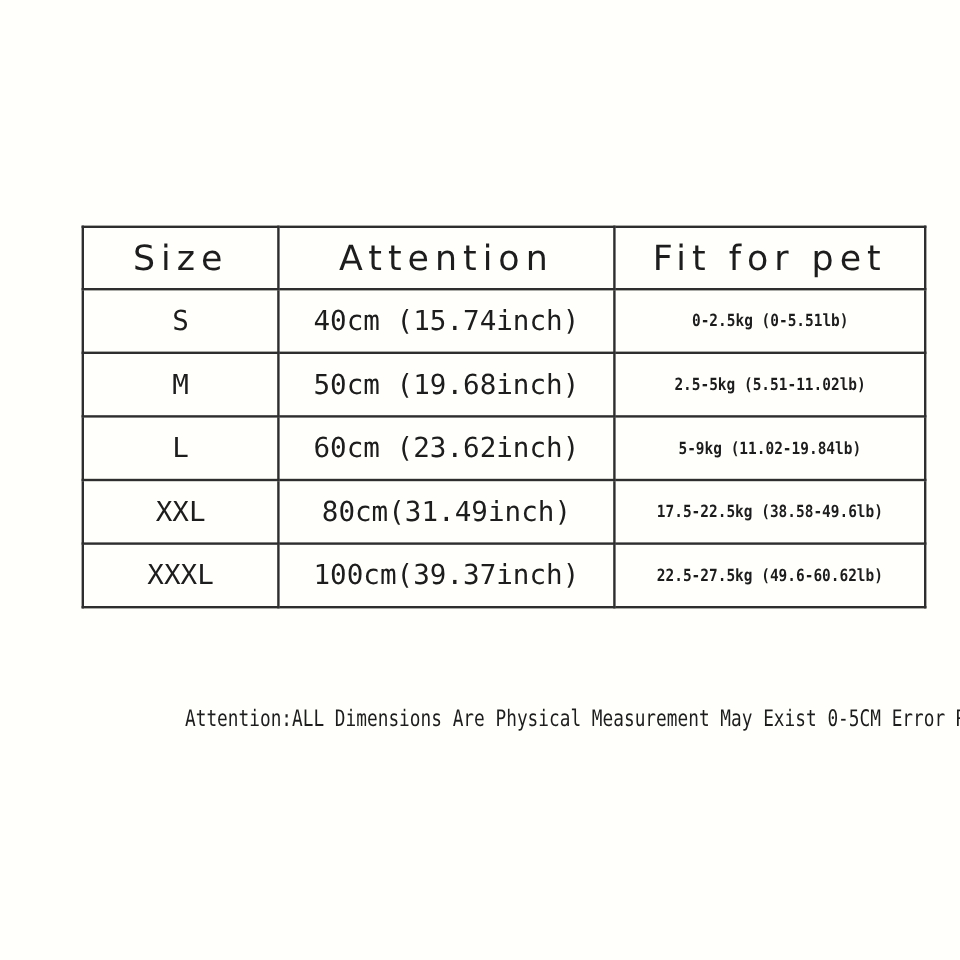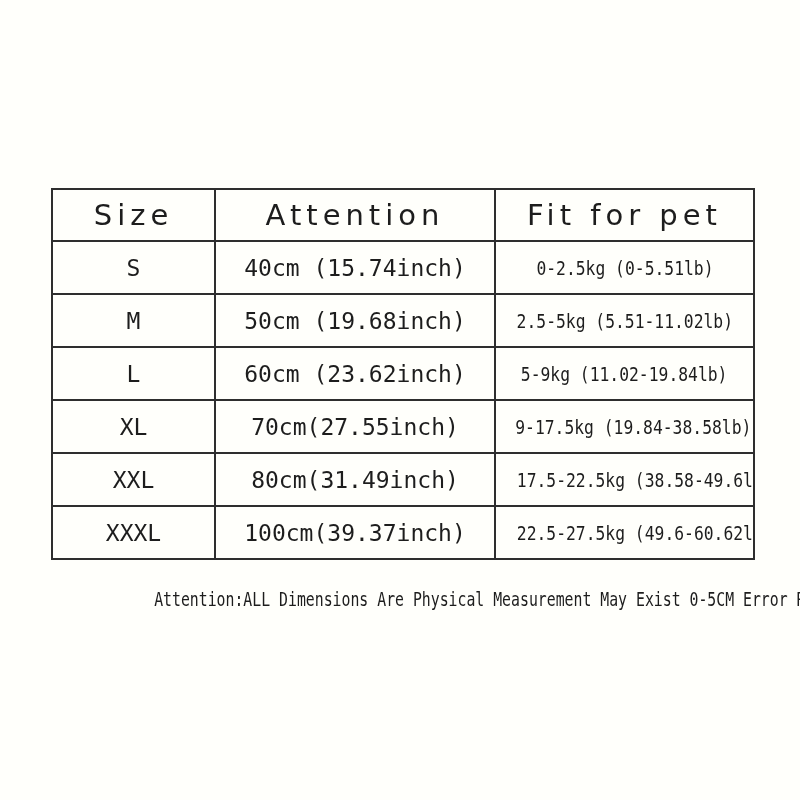--- a/index.html
+++ b/index.html
@@ -12,21 +12,21 @@
   .page {
     position: relative;
     width: 800px;
     height: 800px;
     color: var(--text, #1d1d1d);
     font-family: "DejaVu Sans Mono", "Liberation Mono", monospace;
     overflow: hidden;
   }
   table.size-table {
     position: absolute;
-    left: 51px;
+    left: 68px;
     top: 188px;
     width: 702px;
     border-collapse: collapse;
     table-layout: fixed;
   }
   col.col-size     { width: 163px; }
   col.col-diameter { width: 280px; }
   col.col-fit      { width: 259px; }
   th, td {
     border: 2px solid var(--border, #2e2e2e);
@@ -41,21 +41,21 @@
     font-family: "DejaVu Sans", "Liberation Sans", sans-serif;
     font-weight: 500;
     font-size: 29px;
     letter-spacing: 5px;
   }
   tbody td {
     height: 51px;
     font-size: 23px;
     font-weight: 500;
   }
-  td.cell-fit { font-size: 19px; }
+  td.cell-fit { font-size: 14px; font-weight: bold; }
   .cond {
     display: inline-block;
     transform: scaleX(0.86);
     transform-origin: center center;
     white-space: nowrap;
   }
   .note {
     position: absolute;
     left: 56px;
     top: 586px;
@@ -96,25 +96,20 @@
         <td class="cell-size">M</td>
         <td class="cell-diameter">50cm (19.68inch)</td>
         <td class="cell-fit"><span class="cond">2.5-5kg (5.51-11.02lb)</span></td>
       </tr>
       <tr>
         <td class="cell-size">L</td>
         <td class="cell-diameter">60cm (23.62inch)</td>
         <td class="cell-fit"><span class="cond">5-9kg (11.02-19.84lb)</span></td>
       </tr>
       <tr>
-        <td class="cell-size">XL</td>
-        <td class="cell-diameter">70cm(27.55inch)</td>
-        <td class="cell-fit"><span class="cond">9-17.5kg (19.84-38.58lb)</span></td>
-      </tr>
-      <tr>
         <td class="cell-size">XXL</td>
         <td class="cell-diameter">80cm(31.49inch)</td>
         <td class="cell-fit"><span class="cond">17.5-22.5kg (38.58-49.6lb)</span></td>
       </tr>
       <tr>
         <td class="cell-size">XXXL</td>
         <td class="cell-diameter">100cm(39.37inch)</td>
         <td class="cell-fit"><span class="cond">22.5-27.5kg (49.6-60.62lb)</span></td>
       </tr>
     </tbody>

